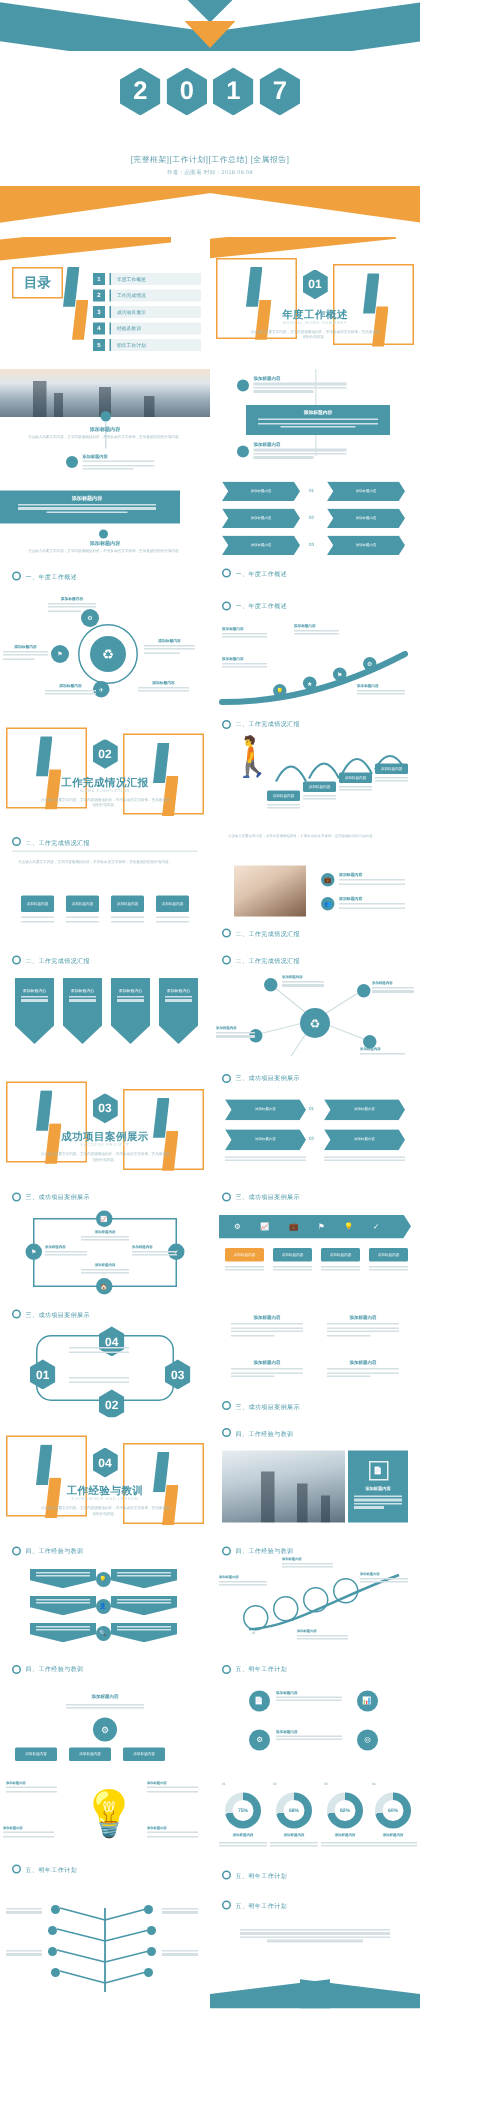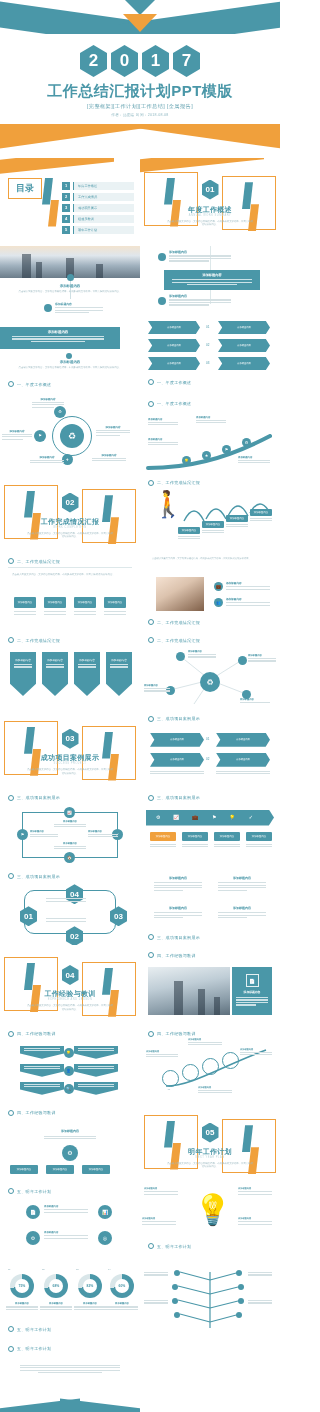--- a/index.html
+++ b/index.html
@@ -191,21 +191,20 @@
       <div class="notch"></div>
     </div>
 
     <div class="year-row" style="top:45px;">
       <div class="hexd">2</div>
       <div class="hexd">0</div>
       <div class="hexd">1</div>
       <div class="hexd">7</div>
     </div>
 
-    <div class="cover-title" style="top:82px;font-size:15px;">工作总结汇报计划PPT模版</div>
     <div class="cover-sub" style="top:103px;">[完整框架][工作计划][工作总结] [全属报告]</div>
     <div class="cover-auth" style="top:113px;">作者：品图看 时间：2018.08.08</div>
 
     <div class="fan-bot">
       <div class="wing l"></div>
       <div class="wing r"></div>
     </div>
   </div>
 
   <div class="grid">
@@ -992,36 +991,20 @@
           <i></i>
         </div>
       <div class="dot-t" style="left:62px;top:42px;width:16px;height:16px;display:flex;align-items:center;justify-content:center;">
           <span class="ico" style="font-size:6px;">⚙</span>
         </div>
       <div class="chip" style="left:10px;top:62px;width:28px;height:9px;">添加标题内容</div>
       <div class="chip" style="left:46px;top:62px;width:28px;height:9px;">添加标题内容</div>
       <div class="chip" style="left:82px;top:62px;width:28px;height:9px;">添加标题内容</div>
     </div>
 
-    <div class="slide">
-      <div class="orn orn-tl" style="left:4px;top:12px;">
-        <div class="sq"></div>
-        <div class="leaf a"></div>
-        <div class="leaf o b"></div>
-      </div>
-      <div class="orn orn-br" style="right:4px;bottom:8px;">
-        <div class="sq"></div>
-        <div class="leaf a"></div>
-        <div class="leaf o b"></div>
-      </div>
-      <div class="hexbadge" style="top:20px;">05</div>
-      <div class="ch-title" style="top:44px;">明年工作计划</div>
-      <div class="ch-en" style="top:53px;">NEXT YEAR PLAN</div>
-      <div class="ch-desc" style="top:59px;">点击输入简要文字内容，文字内容需概括精炼，不用多余的文字修饰，言简意赅的说明分项内容。</div>
-    </div>
 
     <div class="slide">
       <div class="sec-head">
         <div class="sec-gear"></div>
         <div class="sec-txt">五、明年工作计划</div>
       </div>
       <div class="dot-t" style="left:26px;top:24px;width:14px;height:14px;display:flex;align-items:center;justify-content:center;">
           <span class="ico" style="font-size:5px;">📄</span>
         </div>
       <div class="dot-t" style="left:98px;top:24px;width:14px;height:14px;display:flex;align-items:center;justify-content:center;">

